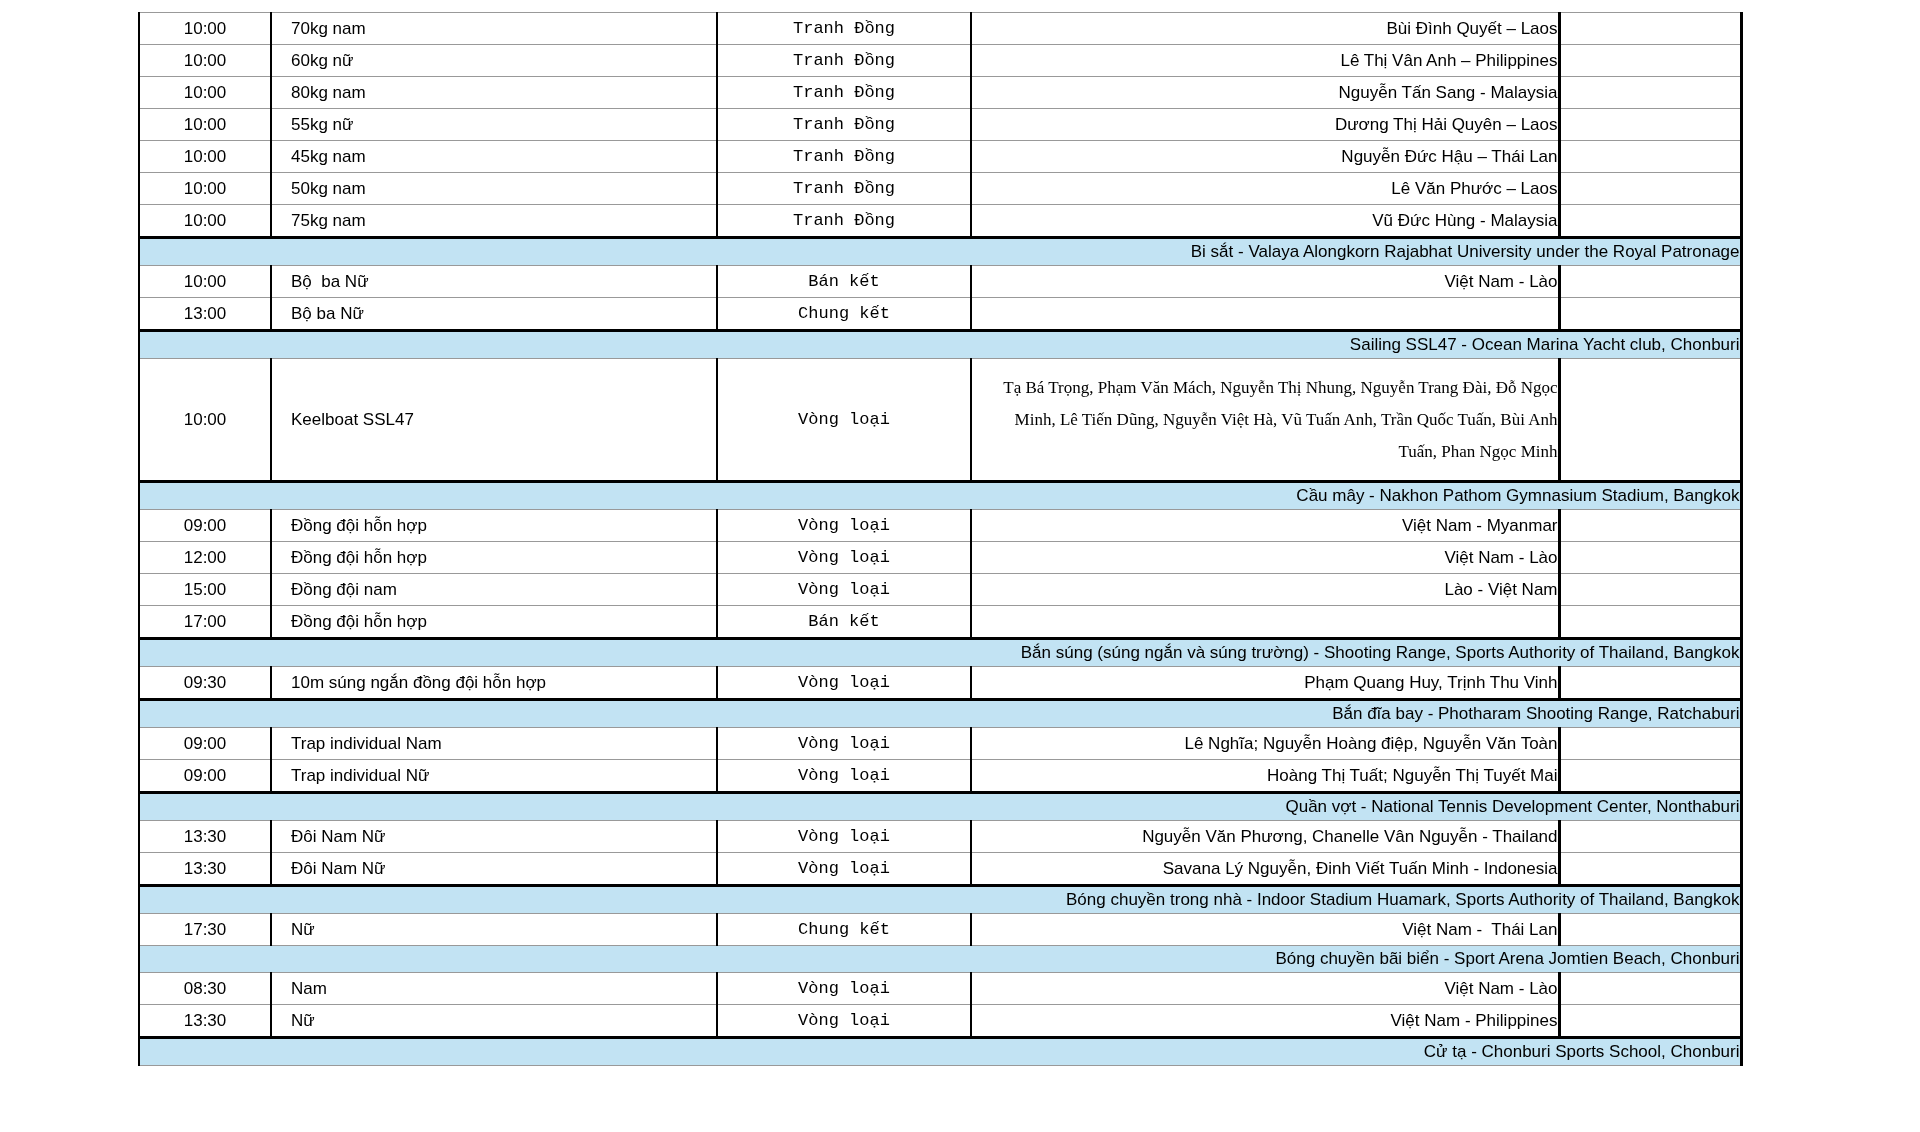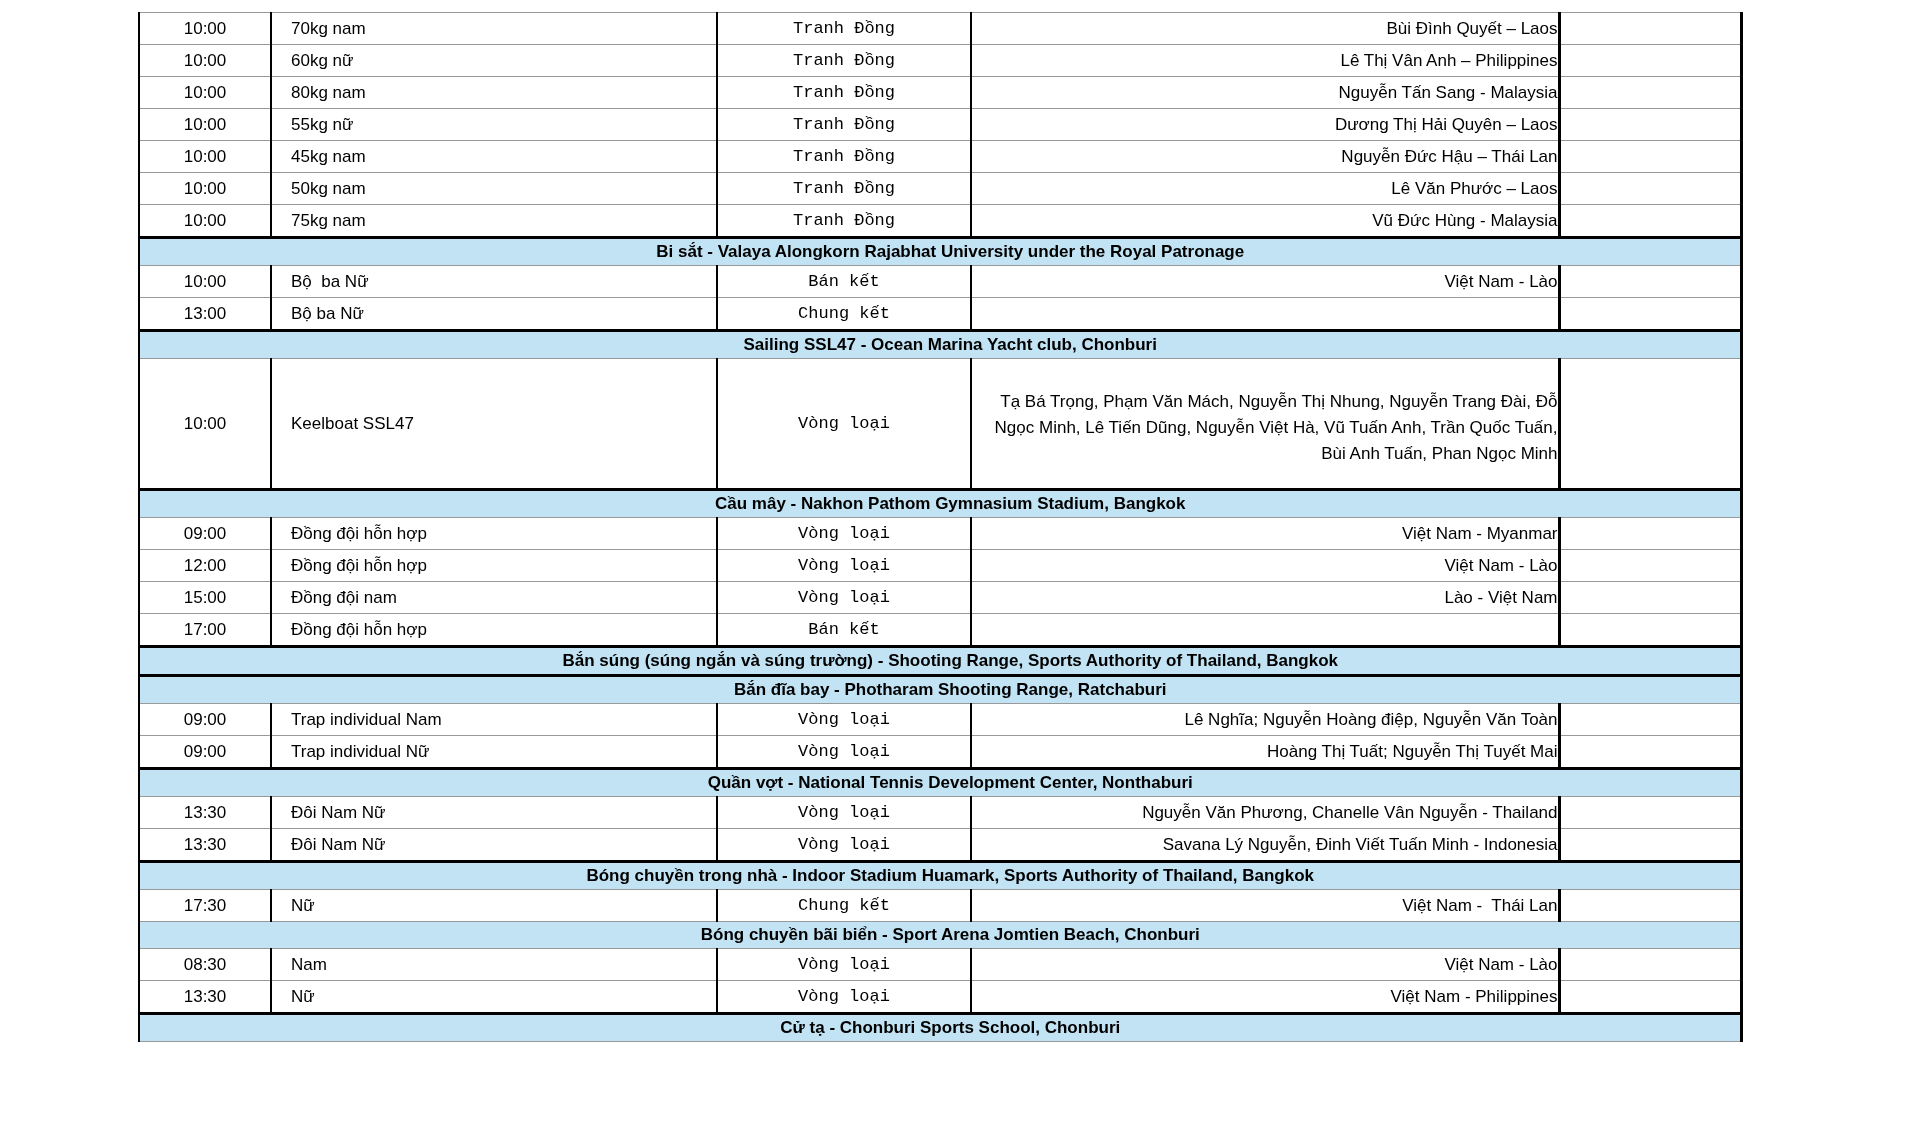--- a/index.html
+++ b/index.html
@@ -45,38 +45,39 @@
   }
   
   td.c-time  { border-left: 2px solid var(--col-line); border-right: 2px solid var(--col-line); text-align: center; }
   td.c-event { text-align: left; padding-left: 19px; }
   td.c-round { border-left: 2px solid var(--col-line); text-align: center; font-family: Liberation Mono, monospace; }
   td.c-part  { border-left: 2px solid var(--col-line); text-align: right; padding-left: 7px; margin-left: 31px; }
   td.c-note  { border-left: 3px solid var(--col-line); border-right: 3px solid var(--col-line); }
 
   tr.section td.section-header {
     background: var(--header-bg);
-    font-weight: bold;
-    text-align: center;
+    font-weight: normal;
+    text-align: right;
     padding-left: 21px;
     height: 26px;
     border-top: 3px solid var(--col-line);
     border-bottom: 1px solid var(--grid-line);
     border-left: 2px solid var(--col-line);
     border-right: 3px solid var(--col-line);
   }
   tr.section.thin-top td.section-header {
     border-top: 1px solid var(--grid-line);
   }
   tr.data.tall td { height: 117px; }
   tr.data.tall td.c-part {
     white-space: pre-wrap;
-    line-height: 26px;
-    padding-top: 10px;
+    line-height: 32px;
+    padding-top: 2px;
     padding-bottom: 2px;
+    font-family: Liberation Serif, serif;
   }
 </style>
 </head>
 <body>
 
 <div class="page">
   <div class="schedule-wrap">
     <table class="schedule">
       <colgroup>
         <col class="w-time">
@@ -189,20 +190,27 @@
           <tr class="data">
             <td class="c-time">17:00</td>
             <td class="c-event">Đồng đội hỗn hợp</td>
             <td class="c-round">Bán kết</td>
             <td class="c-part"></td>
             <td class="c-note"></td>
           </tr>
           <tr class="section">
             <td colspan="5" class="section-header">Bắn súng (súng ngắn và súng trường) - Shooting Range, Sports Authority of Thailand, Bangkok</td>
           </tr>
+          <tr class="data">
+            <td class="c-time">09:30</td>
+            <td class="c-event">10m súng ngắn đồng đội hỗn hợp</td>
+            <td class="c-round">Vòng loại</td>
+            <td class="c-part">Phạm Quang Huy, Trịnh Thu Vinh</td>
+            <td class="c-note"></td>
+          </tr>
           <tr class="section">
             <td colspan="5" class="section-header">Bắn đĩa bay - Photharam Shooting Range, Ratchaburi</td>
           </tr>
           <tr class="data">
             <td class="c-time">09:00</td>
             <td class="c-event">Trap individual Nam</td>
             <td class="c-round">Vòng loại</td>
             <td class="c-part">Lê Nghĩa; Nguyễn Hoàng điệp, Nguyễn Văn Toàn</td>
             <td class="c-note"></td>
           </tr>

